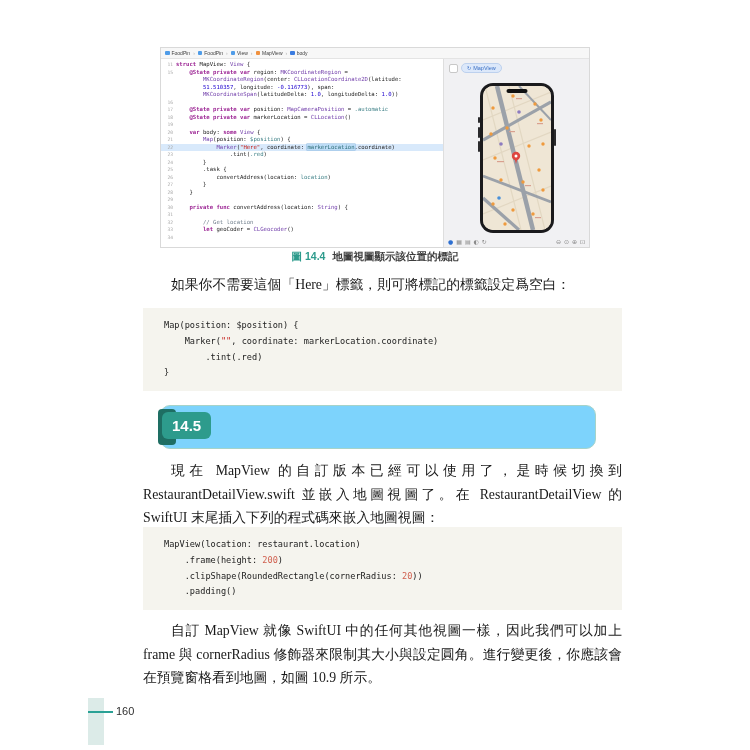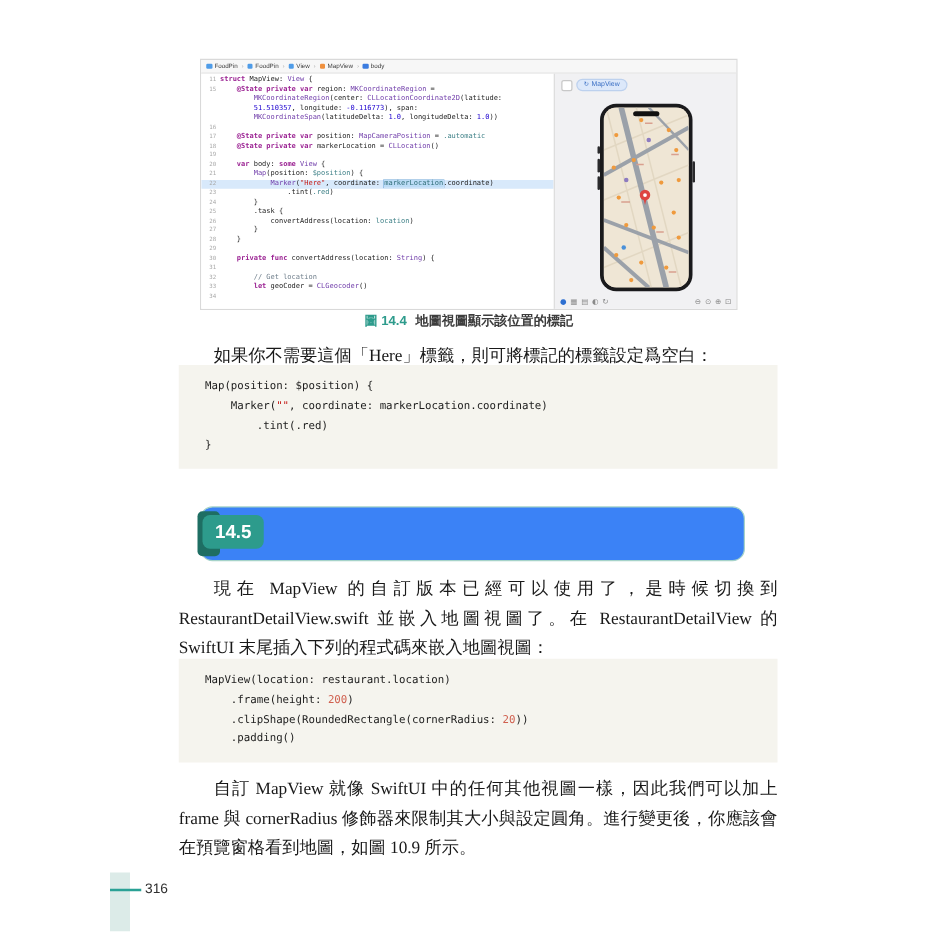--- a/index.html
+++ b/index.html
@@ -58,25 +58,25 @@
   
   .para { position:absolute; left:143px; width:479px; font-size:13.8px; line-height:23.5px;
           color:#191919; text-align:justify; text-indent:28px; }
   #para1{ top:273px; } #para2{ top:459px; } #para3{ top:619px; }
 
   
   .codeblock { position:absolute; left:143px; width:479px; background:#f5f4ee; padding:10px 21px;
                font-family:"DejaVu Sans Mono","Liberation Mono",monospace; font-size:8.6px;
                color:#3a3a3a; white-space:pre; }
   .cb-line { height:15.8px; line-height:15.8px; }
-  #codeblock1{ top:292px; } #codeblock2{ top:527px; }
+  #codeblock1{ top:308px; } #codeblock2{ top:527px; }
 
   
   .section-box { position:absolute; left:160px; top:405px; width:436px; height:44px;
-                 border:1.5px solid #a6d3c9; border-radius:10px; background:#3b82f6; }
+                 border:1.5px solid #a6d3c9; border-radius:10px; background:#7dd3fc; }
   .section-badge-back { position:absolute; left:-3px; top:3px; width:18px; height:36px;
                         background:#1e6e63; border-radius:4px; }
   .section-badge { position:absolute; left:1px; top:6px; background:#2d9b8c; color:#ffffff;
                    font-family:"Liberation Sans",sans-serif; font-weight:bold; font-size:15px;
                    padding:5px 10px; border-radius:6px; }
   .section-title { position:absolute; left:70px; top:50%; transform:translateY(-50%);
                    font-family:"Liberation Sans",sans-serif; font-weight:bold; font-size:17.5px; color:#141414; }
 
   
   .edge-band { position:absolute; left:88px; top:698px; width:16px; height:47px; background:#dcebe8; }
@@ -247,15 +247,15 @@
   </div>
 
   <div class="para" id="para2">現在 MapView 的自訂版本已經可以使用了，是時候切換到 RestaurantDetailView.swift 並嵌入地圖視圖了。在 RestaurantDetailView 的 SwiftUI 末尾插入下列的程式碼來嵌入地圖視圖：</div>
 
   <div class="codeblock" id="codeblock2"><div class="cb-line"><span class="seg-p">MapView(location: restaurant.location)</span></div><div class="cb-line"><span class="seg-p">    .frame(height: </span><span class="seg-n2">200</span><span class="seg-p">)</span></div><div class="cb-line"><span class="seg-p">    .clipShape(RoundedRectangle(cornerRadius: </span><span class="seg-n2">20</span><span class="seg-p">))</span></div><div class="cb-line"><span class="seg-p">    .padding()</span></div></div>
 
   <div class="para" id="para3">自訂 MapView 就像 SwiftUI 中的任何其他視圖一樣，因此我們可以加上 frame 與 cornerRadius 修飾器來限制其大小與設定圓角。進行變更後，你應該會在預覽窗格看到地圖，如圖 10.9 所示。</div>
 
   <div class="edge-band"></div>
   <div class="page-rule"></div>
-  <div class="page-number">316</div>
+  <div class="page-number">160</div>
 
 </div>
 
 </body></html>

